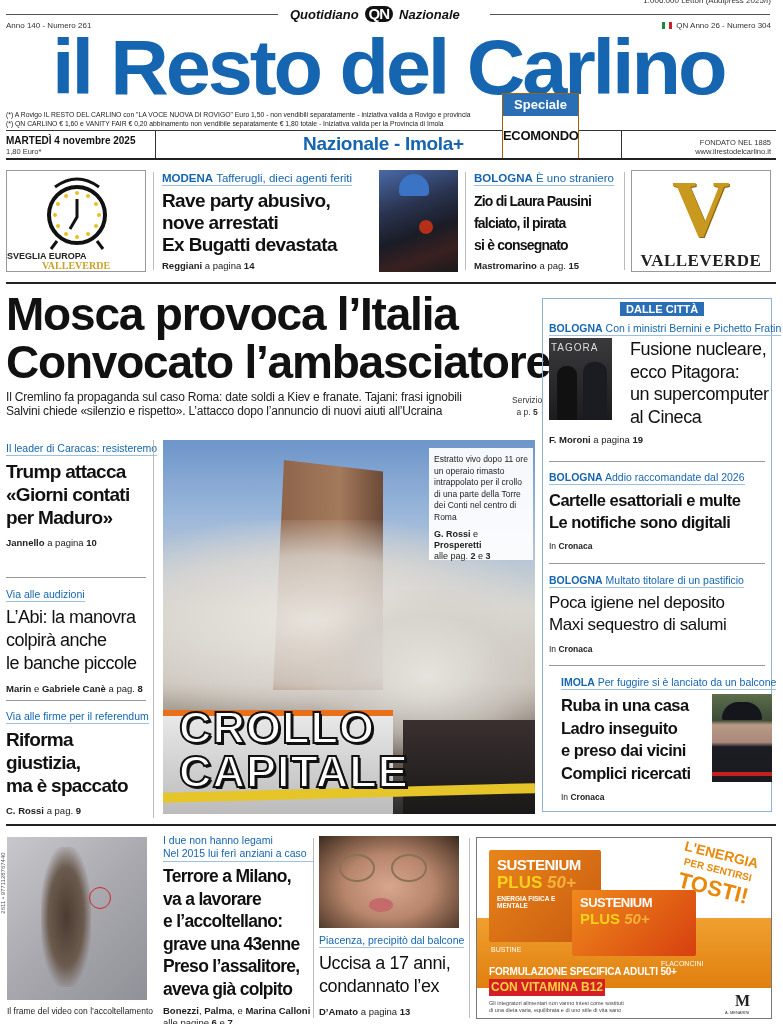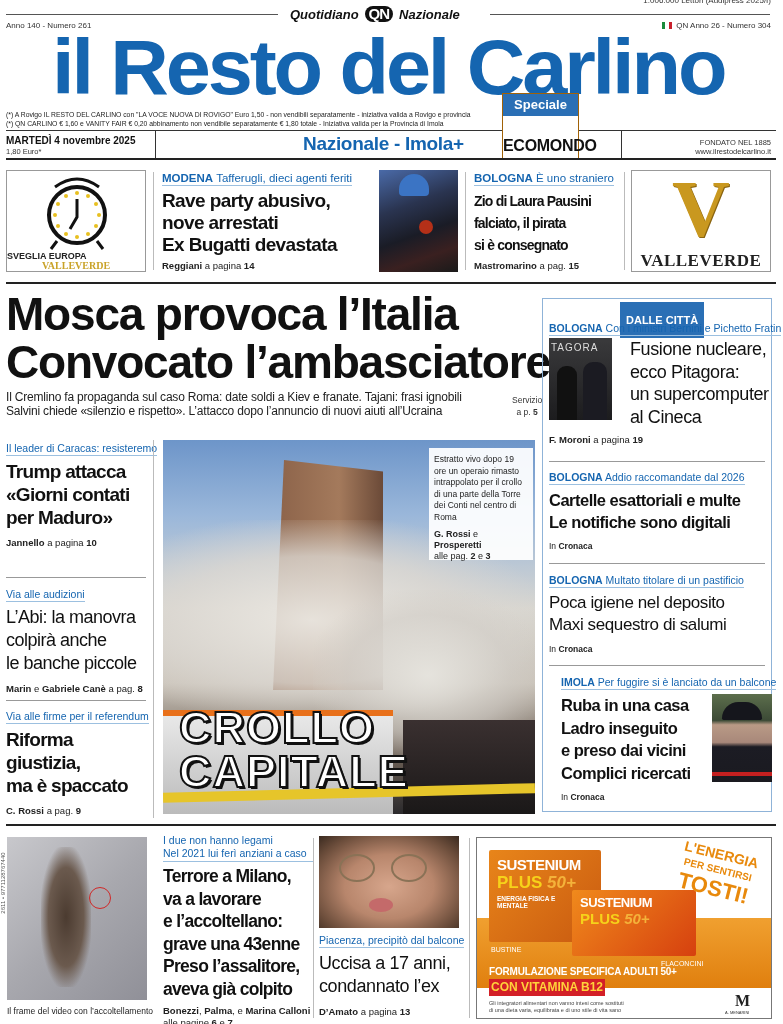--- a/index.html
+++ b/index.html
@@ -33,21 +33,21 @@
   <div class="abs" style="left:52px;top:22px;font-size:78px;font-weight:900;color:#1565b0;letter-spacing:-3px;line-height:90px;white-space:nowrap;transform:scaleX(1.04);transform-origin:left">il Resto del Carlino</div>
   <div class="abs" style="left:6px;top:111px;font-size:6.8px;color:#222;white-space:nowrap">(*) A Rovigo IL RESTO DEL CARLINO con "LA VOCE NUOVA DI ROVIGO" Euro 1,50 - non vendibili separatamente - iniziativa valida a Rovigo e provincia</div>
   <div class="abs" style="left:6px;top:120px;font-size:6.8px;color:#222;white-space:nowrap">(*) QN CARLINO € 1,60 e VANITY FAIR € 0,20 abbinamento non vendibile separatamente € 1,80 totale - Iniziativa valida per la Provincia di Imola</div>
   <div class="hline" style="left:6px;top:130px;width:770px;background:#333"></div>
   <div class="abs" style="left:6px;top:135px;font-size:10px;font-weight:bold">MARTEDÌ 4 novembre 2025</div>
   <div class="abs" style="left:6px;top:147px;font-size:7.5px;color:#333">1,80 Euro*</div>
   <div class="vline" style="left:155px;top:130px;height:28px;background:#333"></div>
   <div class="abs" style="left:303px;top:133px;font-size:19px;font-weight:900;color:#1565b0;letter-spacing:-0.3px">Nazionale - Imola+</div>
   <div class="abs" style="left:502px;top:93px;width:77px;height:66px;border:1px solid #a16207;background:#fff">
     <div style="background:#2a6fb5;color:#fff;font-weight:bold;font-size:13px;text-align:center;height:22px;line-height:22px">Speciale</div>
-    <div style="font-weight:bold;font-size:16px;text-align:center;margin-top:21px;letter-spacing:-0.3px">ECOMONDO</div>
+    <div style="font-weight:bold;font-size:13px;text-align:center;margin-top:12px;letter-spacing:-0.3px">ECOMONDO</div>
   </div>
   <div class="vline" style="left:621px;top:130px;height:28px;background:#333"></div>
   <div class="abs" style="right:12px;top:138px;font-size:7.5px;color:#333">FONDATO NEL 1885</div>
   <div class="abs" style="right:12px;top:147px;font-size:7.5px;color:#333">www.ilrestodelcarlino.it</div>
   <div class="hline" style="left:6px;top:158px;width:770px;height:2px;background:#222"></div>
 </div>
 
 <div class="abs" style="left:6px;top:170px;width:140px;height:102px;border:1px solid #999;background:#fff">
   <svg width="80" height="78" viewBox="0 0 80 78" style="position:absolute;left:30px;top:2px">
     <path d="M18 14 Q40 -2 62 14" fill="none" stroke="#111" stroke-width="3"></path>
@@ -155,31 +155,31 @@
 <div class="vline" style="left:153px;top:440px;height:378px;background:#bbb"></div>
 
 <div class="img" style="left:163px;top:440px;width:372px;height:374px;background:linear-gradient(180deg,#6d95c9 0%,#9ab7da 20%,#d8d6d0 45%,#c9c2b8 65%,#6a5e54 85%,#2b2a2c 100%)">
   <div style="position:absolute;left:110px;top:20px;width:110px;height:230px;background:linear-gradient(90deg,#8b6249,#a47a5c 60%,#6b4a38);clip-path:polygon(10% 0,100% 5%,100% 100%,0 100%)"></div>
   <div style="position:absolute;left:0;top:80px;width:372px;height:200px;background:radial-gradient(ellipse at 40% 50%,rgba(235,232,226,0.95) 0%,rgba(220,216,210,0.8) 45%,rgba(200,196,190,0) 75%)"></div>
   <div style="position:absolute;left:150px;top:150px;width:230px;height:170px;background:radial-gradient(ellipse at 50% 50%,rgba(230,228,222,0.95) 0%,rgba(210,206,200,0.6) 50%,rgba(200,196,190,0) 75%)"></div>
   <div style="position:absolute;left:0;top:270px;width:230px;height:104px;background:linear-gradient(180deg,#e8e8e8,#bbb);border-top:6px solid #e8701a"></div>
   <div style="position:absolute;left:240px;top:280px;width:132px;height:94px;background:linear-gradient(180deg,#3a3030,#1a1818)"></div>
   <div style="position:absolute;left:0;top:348px;width:372px;height:10px;background:#e6c52a;transform:rotate(-1.5deg)"></div>
   <div style="position:absolute;left:266px;top:8px;width:104px;height:112px;background:rgba(255,255,255,0.93);padding:6px 5px;font-size:8.5px;line-height:11.5px;color:#222">
-    <div>Estratto vivo dopo 19 ore un operaio rimasto intrappolato per il crollo di una parte della Torre dei Conti nel centro di Roma</div>
+    <div>Estratto vivo dopo 11 ore un operaio rimasto intrappolato per il crollo di una parte della Torre dei Conti nel centro di Roma</div>
     <div style="margin-top:6px;font-size:9px;line-height:11px"><b>G. Rossi</b> <span>e</span> <b>Prosperetti</b><br><span>alle pag.</span> <b>2</b> e <b>3</b></div>
   </div>
   <div style="position:absolute;left:16px;top:266px;font-size:45px;font-weight:900;color:#fff;line-height:44px;letter-spacing:1px;-webkit-text-stroke:2px #111;text-shadow:2px 2px 0 #111">
     <div>CROLLO</div>
     <div>CAPITALE</div>
   </div>
 </div>
 
 <div class="abs" style="left:542px;top:298px;width:230px;height:514px;border:1px solid #8fb3d8">
-  <div style="position:absolute;left:77px;top:3px;background:#2a6fb5;color:#fff;font-weight:bold;font-size:11px;padding:12px 6px">DALLE CITTÀ</div>
+  <div style="position:absolute;left:77px;top:3px;background:#2a6fb5;color:#fff;font-weight:bold;font-size:11px;padding:1px 6px">DALLE CITTÀ</div>
 
   <div style="position:absolute;left:6px;top:19px;width:220px">
     <div class="kicker" style="display:inline-block;font-size:10.5px"><b>BOLOGNA</b> <span>Con i ministri Bernini e Pichetto Fratin</span></div>
     <div class="img" style="left:0;top:20px;width:63px;height:82px;background:linear-gradient(180deg,#3a3a3c,#1c1c1e)">
       <div style="position:absolute;left:2px;top:4px;color:#ddd;font-size:10px;letter-spacing:1px">TAGORA</div>
       <div style="position:absolute;left:8px;top:28px;width:20px;height:54px;border-radius:9px 9px 0 0;background:#111"></div>
       <div style="position:absolute;left:34px;top:24px;width:24px;height:58px;border-radius:10px 10px 0 0;background:#1b1b22"></div>
     </div>
     <div style="position:absolute;left:81px;top:20px;font-size:18px;line-height:22.5px;letter-spacing:-0.4px;white-space:nowrap">
       <div>Fusione nucleare,</div>
@@ -232,21 +232,21 @@
 <div class="abs" style="left:-28px;top:880px;font-size:6px;color:#555;transform:rotate(-90deg);white-space:nowrap">2611 • 9771128767440</div>
 <div class="img" style="left:7px;top:837px;width:140px;height:163px;background:linear-gradient(135deg,#c8c8cc 0%,#a8a8ae 50%,#909098 100%)">
   <div style="position:absolute;left:34px;top:10px;width:50px;height:140px;border-radius:20px;background:radial-gradient(ellipse,#4b3b30 0%,#6b5a4e 50%,rgba(110,100,94,0) 75%)"></div>
   <div style="position:absolute;left:82px;top:50px;width:22px;height:22px;border-radius:50%;border:1.5px solid #d02828"></div>
 </div>
 <div class="abs" style="left:7px;top:1006px;font-size:8.5px;color:#222;white-space:nowrap">Il frame del video con l’accoltellamento</div>
 
 <div class="abs" style="left:163px;top:834px;width:150px">
   <div style="font-size:10.5px;color:#1565b0;line-height:13px;border-bottom:1px solid #9cc0e0;padding-bottom:1px;white-space:nowrap">
     <div>I due non hanno legami</div>
-    <div>Nel 2021 lui ferì anziani a caso</div>
+    <div>Nel 2015 lui ferì anziani a caso</div>
   </div>
   <div style="font-size:17.5px;font-weight:bold;line-height:22.5px;margin-top:3px;letter-spacing:-0.7px;white-space:nowrap">
     <div>Terrore a Milano,</div>
     <div>va a lavorare</div>
     <div>e l’accoltellano:</div>
     <div>grave una 43enne</div>
     <div>Preso l’assalitore,</div>
     <div>aveva già colpito</div>
   </div>
   <div class="byline" style="margin-top:5px;line-height:12px;white-space:nowrap"><b>Bonezzi</b>, <b>Palma</b>, e <b>Marina Calloni</b><br><span>alle pagine</span> <b>6</b> e <b>7</b></div>

